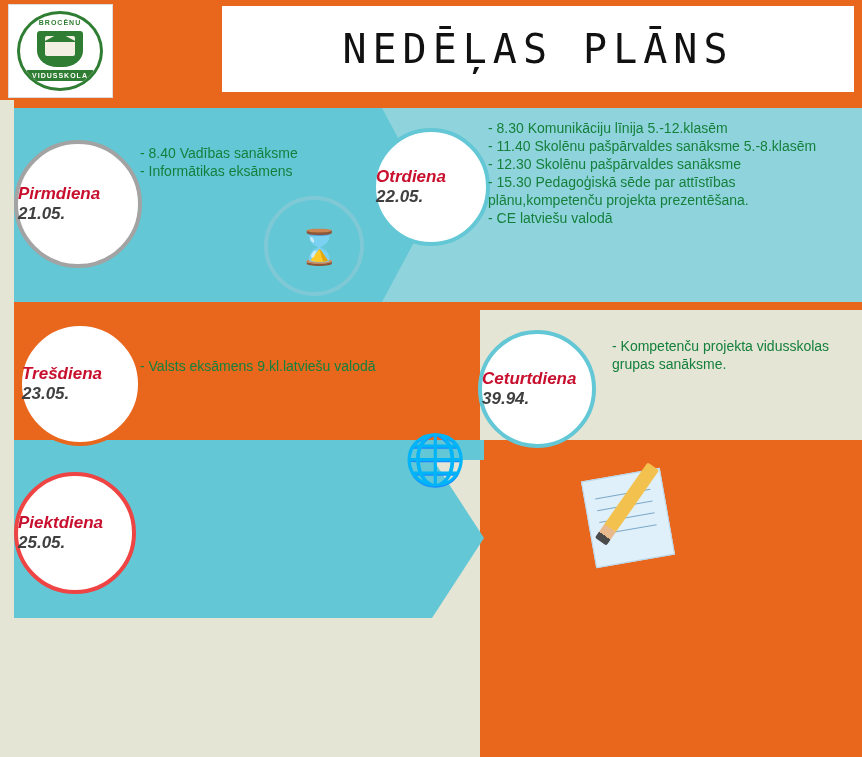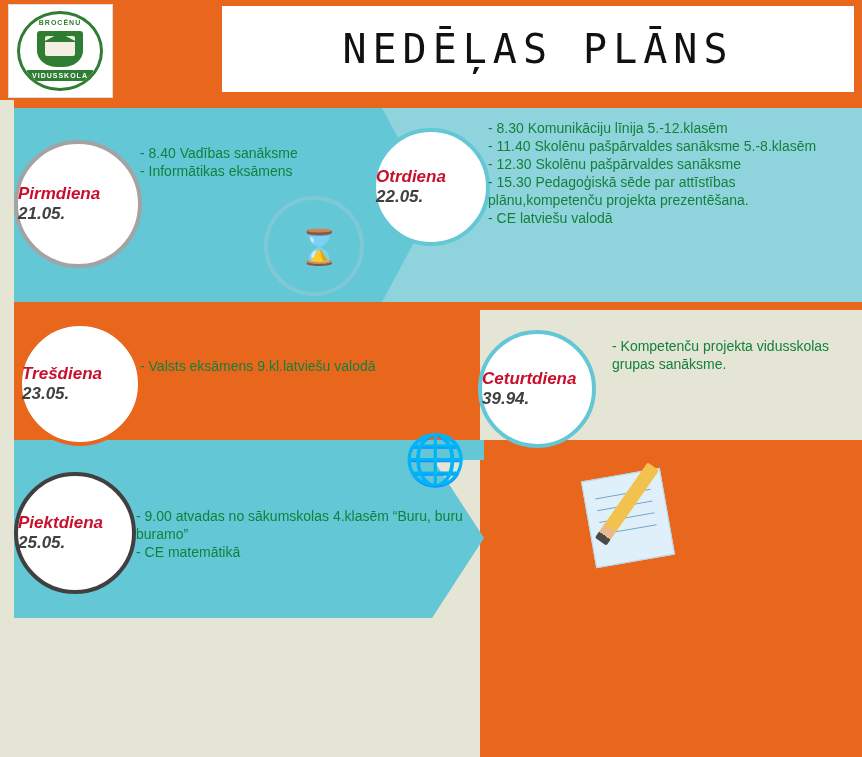--- a/index.html
+++ b/index.html
@@ -266,21 +266,21 @@
     border: 4px solid #e8671d;
   }
   #circle-thursday {
     left: 478px; top: 330px;
     width: 118px; height: 118px;
     border: 4px solid #63c7d6;
   }
   #circle-friday {
     left: 14px; top: 472px;
     width: 122px; height: 122px;
-    border: 4px solid #404040;
+    border: 4px solid #ef4444;
   }
 
   
   .day-text {
     position: absolute;
     color: #15803d;
     font-size: 14px;
     line-height: 1.28;
     white-space: pre-line;
   }
@@ -430,16 +430,14 @@
 
   <div class="day-text" id="text-monday">- 8.40 Vadības sanāksme
 - Informātikas eksāmens</div>
   <div class="day-text" id="text-tuesday">- 8.30 Komunikāciju līnija 5.-12.klasēm
 - 11.40 Skolēnu pašpārvaldes sanāksme 5.-8.klasēm
 - 12.30 Skolēnu pašpārvaldes sanāksme
 - 15.30 Pedagoģiskā sēde par attīstības plānu,kompetenču projekta prezentēšana.
 - CE latviešu valodā</div>
   <div class="day-text" id="text-wednesday">- Valsts eksāmens 9.kl.latviešu valodā</div>
   <div class="day-text" id="text-thursday">- Kompetenču projekta vidusskolas grupas sanāksme.</div>
-  <div class="day-text" id="text-friday">- 9.00 atvadas no sākumskolas 4.klasēm “Buru, buru buramo”
-- CE matemātikā</div>
 
 </div>
 
 </body></html>

